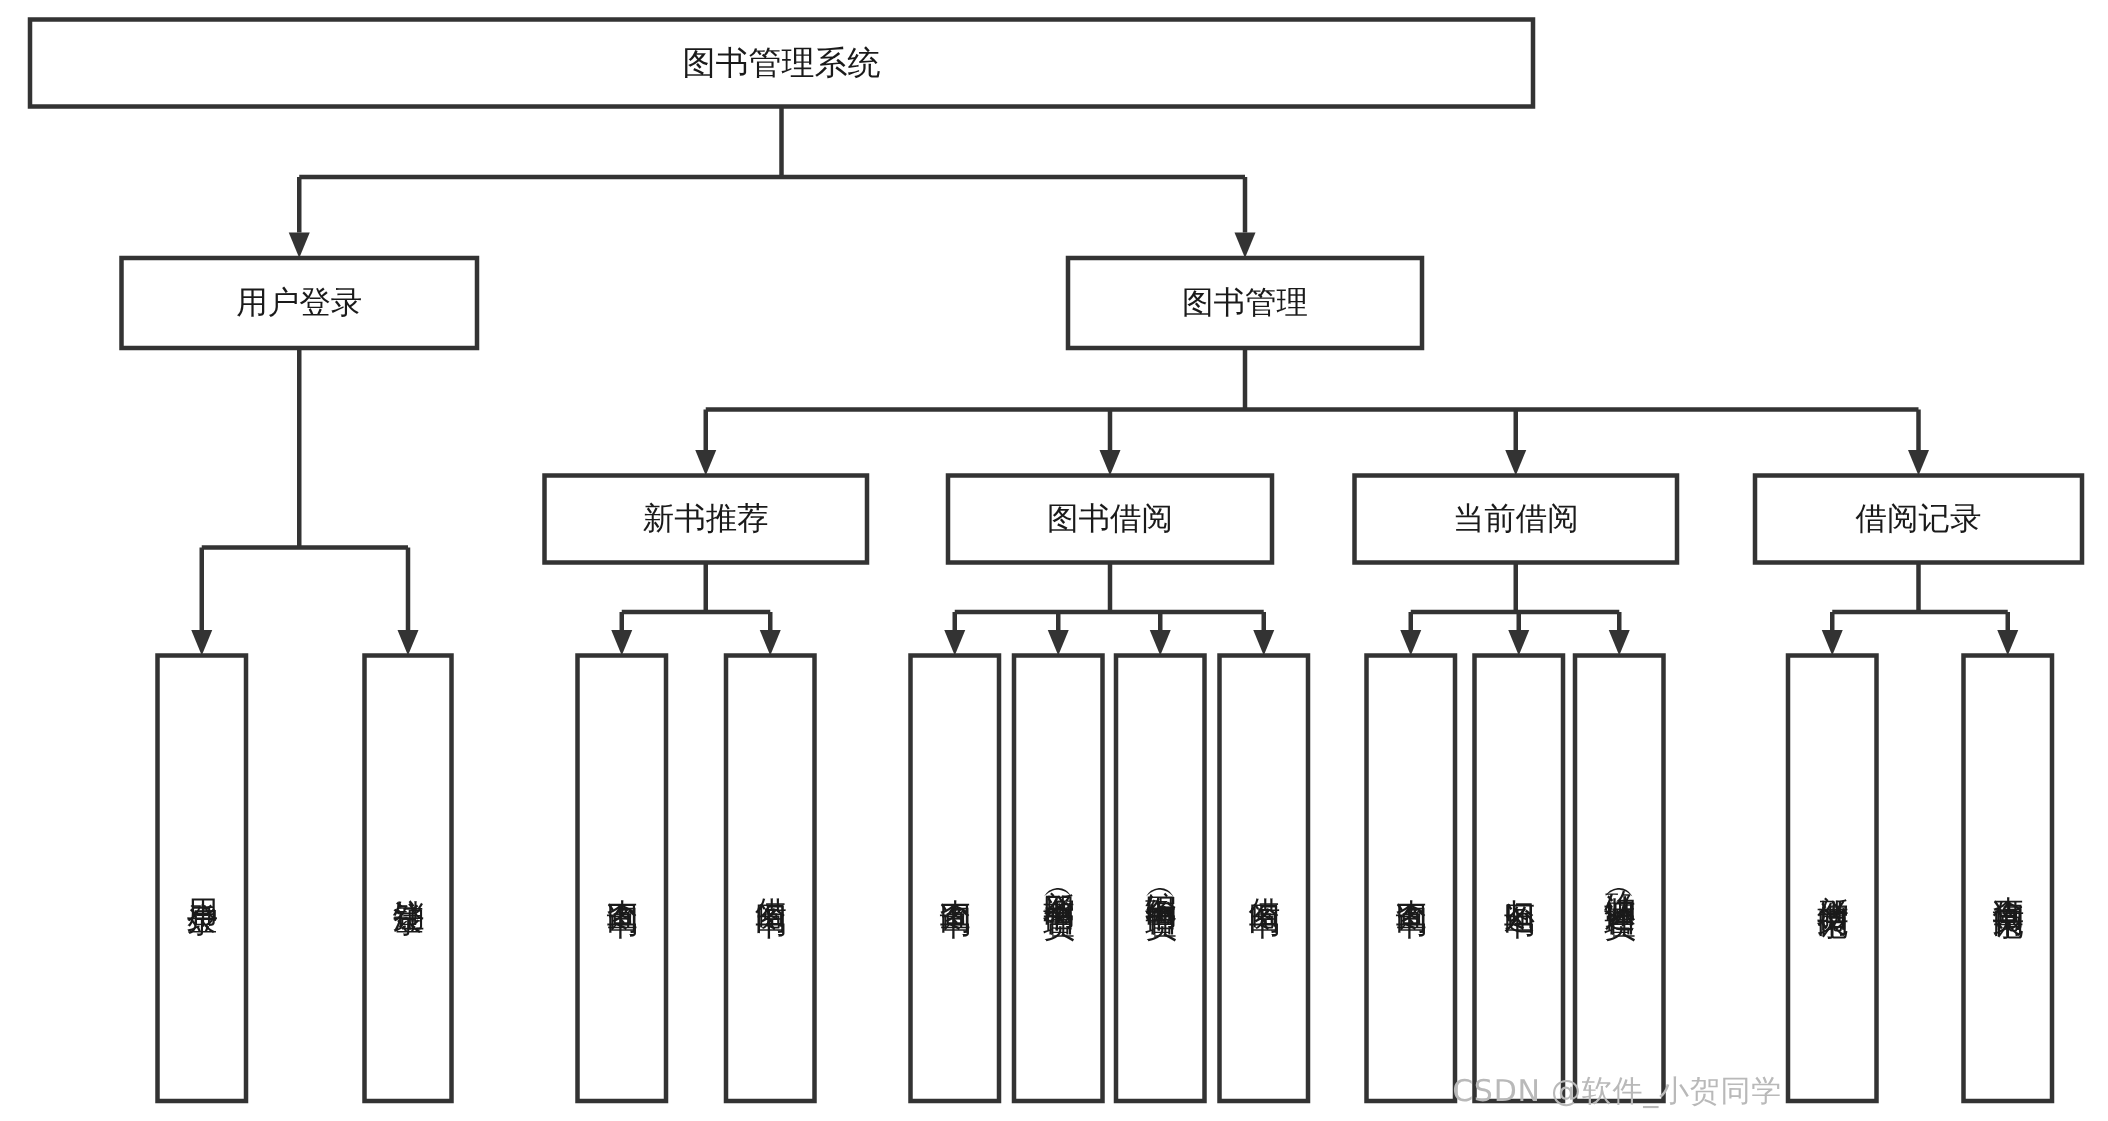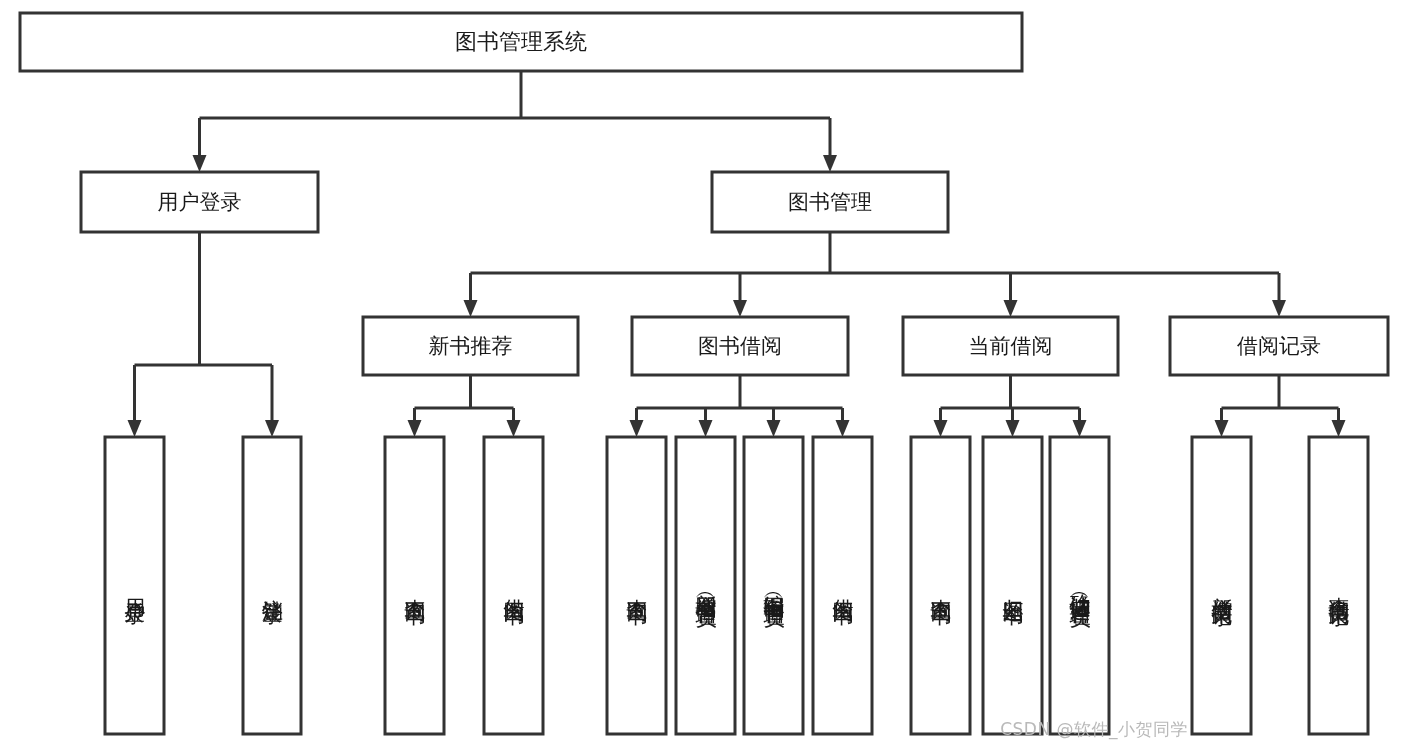--- a/index.html
+++ b/index.html
@@ -71,21 +71,21 @@
     align-items: center;
     justify-content: center;
     white-space: nowrap;
     pointer-events: none;
   }
   .watermark {
     position: absolute;
     right: 8px;
     bottom: 6px;
     font-family: "DejaVu Sans", "Liberation Sans", sans-serif;
-    font-size: 17px;
+    font-size: 20px;
     color: #b9b9b9;
     letter-spacing: 0.5px;
     white-space: nowrap;
     margin-left: 44px;
   }
 </style>
 </head>
 <body>
 
 <div id="diagram-root">

